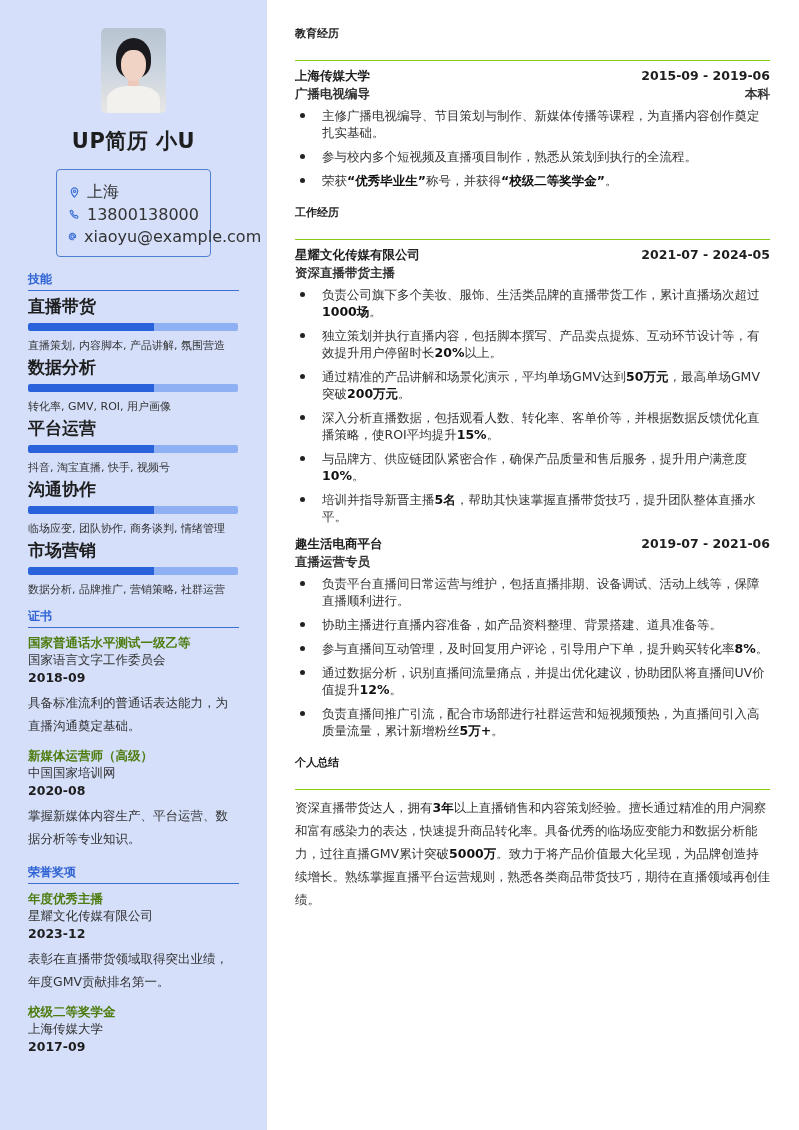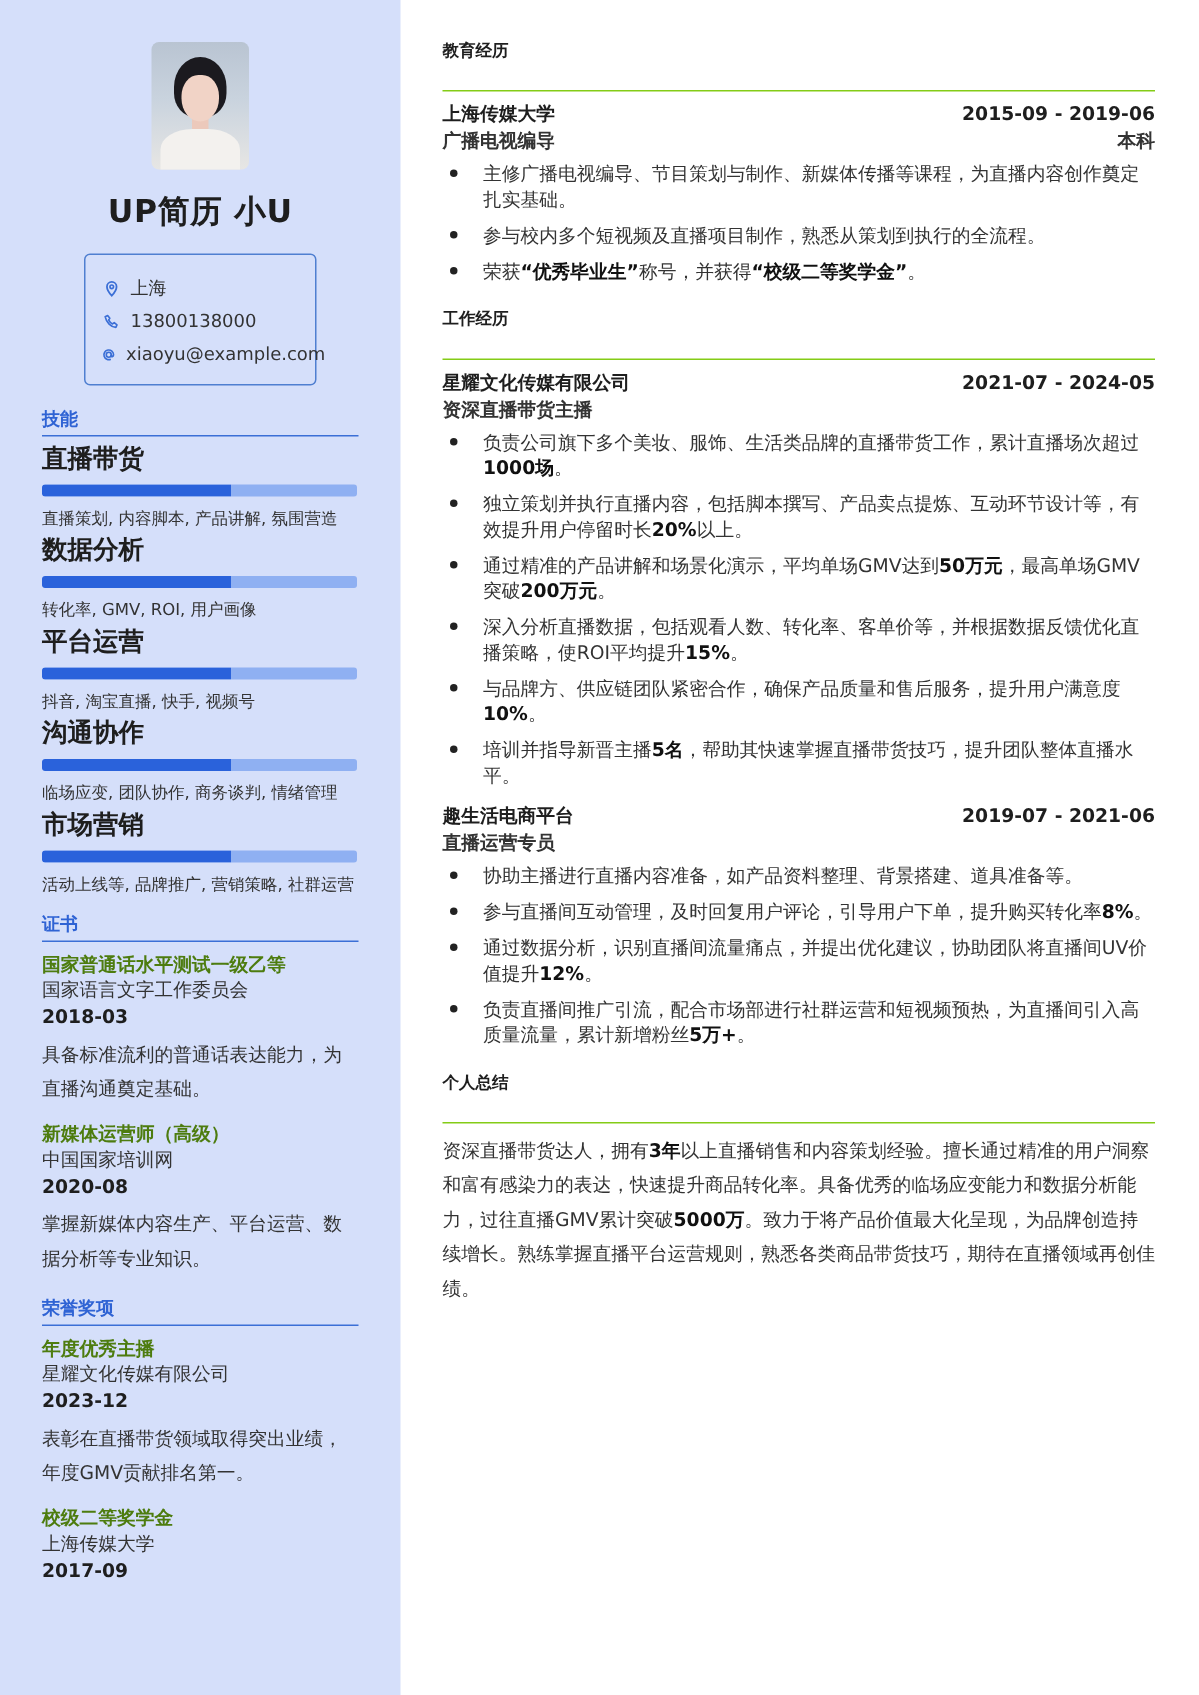--- a/index.html
+++ b/index.html
@@ -26,21 +26,21 @@
     .photo .body { position:absolute; left:6px; top:58px; width:53px; height:34px; border-radius:40% 40% 0 0; background:#f3f1ee; }
 
     .name {
       text-align: center; font-size: 21px; font-weight: bold; color: #1e1e1e;
       margin-top: 14px; letter-spacing: 0.5px;
     }
     .contact-box {
       width: 155px; margin: 14px auto 0 auto; border: 1.5px solid #4f7fd0;
       border-radius: 4px; padding: 11px 0 9px 10px;
     }
-    .contact-row { display: flex; align-items: center; font-size: 12px; color: #333; height: 22px; }
+    .contact-row { display: flex; align-items: center; font-size: 16px; color: #333; height: 22px; }
     .contact-row .ic { width: 14px; height: 14px; margin-right: 6px; display:flex; align-items:center; justify-content:center; }
     .contact-row svg { width: 11px; height: 11px; }
 
     .side-section { margin-top: 12px; }
     .side-title {
       font-size: 12px; font-weight: bold; color: #2f63d4;
       border-bottom: 1.5px solid #3b6fd6; padding-bottom: 2px; margin-bottom: 6px;
     }
     .skill { margin-bottom: 4px; }
     .skill-name { font-size: 17px; font-weight: bold; color: #1e1e1e; height: 18px; line-height: 18px; }
@@ -150,30 +150,30 @@
         <div class="skill-bar">
             <div class="fill" style="width:60%"></div>
           </div>
         <div class="skill-tags">临场应变, 团队协作, 商务谈判, 情绪管理</div>
       </div>
       <div class="skill">
         <div class="skill-name">市场营销</div>
         <div class="skill-bar">
             <div class="fill" style="width:60%"></div>
           </div>
-        <div class="skill-tags">活动上线等, 品牌推广, 营销策略, 社群运营</div>
+        <div class="skill-tags">数据分析, 品牌推广, 营销策略, 社群运营</div>
       </div>
     </div>
 
     <div class="side-section" style="margin-top:10px;">
       <div class="side-title">证书</div>
       <div class="cert">
         <div class="cert-title">国家普通话水平测试一级乙等</div>
         <div class="cert-org">国家语言文字工作委员会</div>
-        <div class="cert-date">2018-03</div>
+        <div class="cert-date">2018-09</div>
         <div class="cert-desc">具备标准流利的普通话表达能力，为直播沟通奠定基础。</div>
       </div>
       <div class="cert">
         <div class="cert-title">新媒体运营师（高级）</div>
         <div class="cert-org">中国国家培训网</div>
         <div class="cert-date">2020-08</div>
         <div class="cert-desc">掌握新媒体内容生产、平台运营、数据分析等专业知识。</div>
       </div>
     </div>
 
@@ -235,20 +235,21 @@
       </div>
       <div class="entry" style="margin-top:10px;">
         <div class="entry-head">
           <span class="entry-org">趣生活电商平台</span>
           <span class="entry-date">2019-07 - 2021-06</span>
         </div>
         <div class="entry-sub">
           <span>直播运营专员</span>
         </div>
         <ul class="bullets">
+            <li><span>负责平台直播间日常运营与维护，包括直播排期、设备调试、活动上线等，保障直播顺利进行。</span></li>
             <li><span>协助主播进行直播内容准备，如产品资料整理、背景搭建、道具准备等。</span></li>
             <li><span>参与直播间互动管理，及时回复用户评论，引导用户下单，提升购买转化率</span><b>8%</b><span>。</span></li>
             <li><span>通过数据分析，识别直播间流量痛点，并提出优化建议，协助团队将直播间UV价值提升</span><b>12%</b><span>。</span></li>
             <li><span>负责直播间推广引流，配合市场部进行社群运营和短视频预热，为直播间引入高质量流量，累计新增粉丝</span><b>5万+</b><span>。</span></li>
           </ul>
       </div>
     </section>
 
     <section class="sec">
       <div class="sec-title">个人总结</div>

